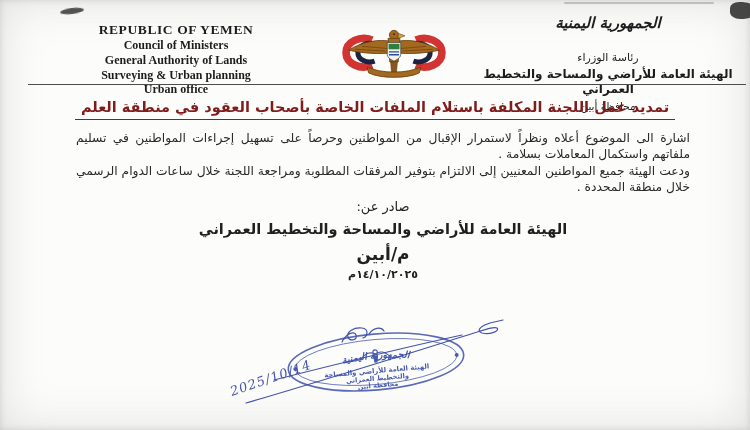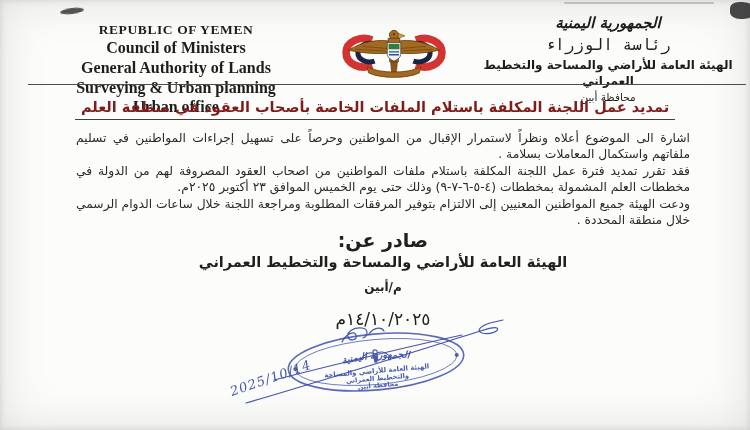--- a/index.html
+++ b/index.html
@@ -11,41 +11,41 @@
   
   .smudge{position:absolute;background:#2a2a2a;border-radius:50%;filter:blur(.7px);}
   .s1{left:60px;top:8px;width:24px;height:6px;transform:rotate(-7deg);opacity:.8;}
   .s2{right:-6px;top:2px;width:26px;height:17px;opacity:.85;border-radius:40% 60% 55% 45%;}
   .s3{right:36px;top:2px;width:150px;height:2px;opacity:.22;border-radius:2px;filter:blur(.5px);}
   
   .hdr{position:absolute;top:8px;left:38px;right:8px;display:flex;align-items:flex-start;}
   .hdr-en{width:276px;padding-top:14px;text-align:center;line-height:1.22;
           font-family:"Liberation Serif",serif;font-weight:bold;color:#1d1d1d;}
   .en1{font-size:13.5px;letter-spacing:.6px;}
-  .en2,.en3,.en4,.en5{font-size:16px;}
+  .en2,.en3,.en4,.en5{font-size:12px;}
   .hdr-emblem{flex:1;display:flex;justify-content:center;padding-top:8px;}
   .hdr-ar{width:268px;direction:rtl;text-align:center;color:#1d1d1d;padding-top:6px;line-height:1.3;}
   .ar1{font-size:15px;font-weight:bold;font-style:italic;}
-  .ar2{font-size:16px;margin-top:2px;font-family:Liberation Mono, monospace;}
+  .ar2{font-size:11px;margin-top:17px;}
   .ar3{font-size:12px;font-weight:bold;margin-top:2px;}
   .ar4{font-size:10.5px;margin-top:2px;}
   .rule{position:absolute;top:84px;left:28px;right:4px;border-top:1.6px solid #4d4d4d;}
   
   .title-row{position:absolute;top:97px;left:0;right:0;text-align:center;}
   .doc-title{display:inline-block;direction:rtl;font-size:14.5px;font-weight:bold;color:#7f1d1d;
              border-bottom:1.5px solid #3f3f3f;padding:0 6px 4px;}
   
   .body{position:absolute;top:131px;left:76px;right:60px;direction:rtl;text-align:justify;
         font-size:12.3px;line-height:15.6px;color:#2a2a2a;}
   .body p{margin:0 0 2px;}
   .issued{text-align:center;color:#202020;margin-top:4px;}
-  .issued-label{font-size:19px;font-weight:bold;}
+  .issued-label{font-size:13px;font-weight:normal;}
   .issuer{font-size:14.5px;font-weight:bold;margin-top:7px;}
-  .office{font-size:12px;font-weight:bold;margin-top:9px;}
-  .issue-date{font-size:17px;font-weight:normal;margin-top:17px;}
+  .office{font-size:17px;font-weight:bold;margin-top:9px;}
+  .issue-date{font-size:11px;font-weight:bold;margin-top:5px;}
   
   .stamp{position:absolute;left:283px;top:331px;transform:rotate(-5deg);opacity:.92;}
   .signature{position:absolute;left:222px;top:308px;opacity:.95;}
 </style>
 </head>
 <body>
 
 <div class="page">
 
   <div class="smudge s1"></div>
@@ -100,21 +100,20 @@
   </header>
 
   <div class="rule"></div>
 
   <div class="title-row">
     <span class="doc-title" lang="ar" dir="rtl">تمديد عمل اللجنة المكلفة باستلام الملفات الخاصة بأصحاب العقود في منطقة العلم</span>
   </div>
 
   <main class="body" lang="ar" dir="rtl">
     <p>اشارة الى الموضوع أعلاه ونظراً لاستمرار الإقبال من المواطنين وحرصاً على تسهيل إجراءات المواطنين في تسليم ملفاتهم واستكمال المعاملات بسلامة .</p>
-    <p>فقد تقرر تمديد فترة عمل اللجنة المكلفة باستلام ملفات المواطنين من اصحاب العقود المصروفة لهم من الدولة في مخططات العلم المشمولة بمخططات (٤-٥-٦-٧-٩) وذلك حتى يوم الخميس الموافق ٢٣ أكتوبر ٢٠٢٥م.</p>
     <p>ودعت الهيئة جميع المواطنين المعنيين إلى الالتزام بتوفير المرفقات المطلوبة ومراجعة اللجنة خلال ساعات الدوام الرسمي خلال منطقة المحددة .</p>
 
     <div class="issued">
       <div class="issued-label">صادر عن:</div>
       <div class="issuer">الهيئة العامة للأراضي والمساحة والتخطيط العمراني</div>
       <div class="office">م/أبين</div>
       <div class="issue-date">١٤/١٠/٢٠٢٥م</div>
     </div>
   </main>
 

